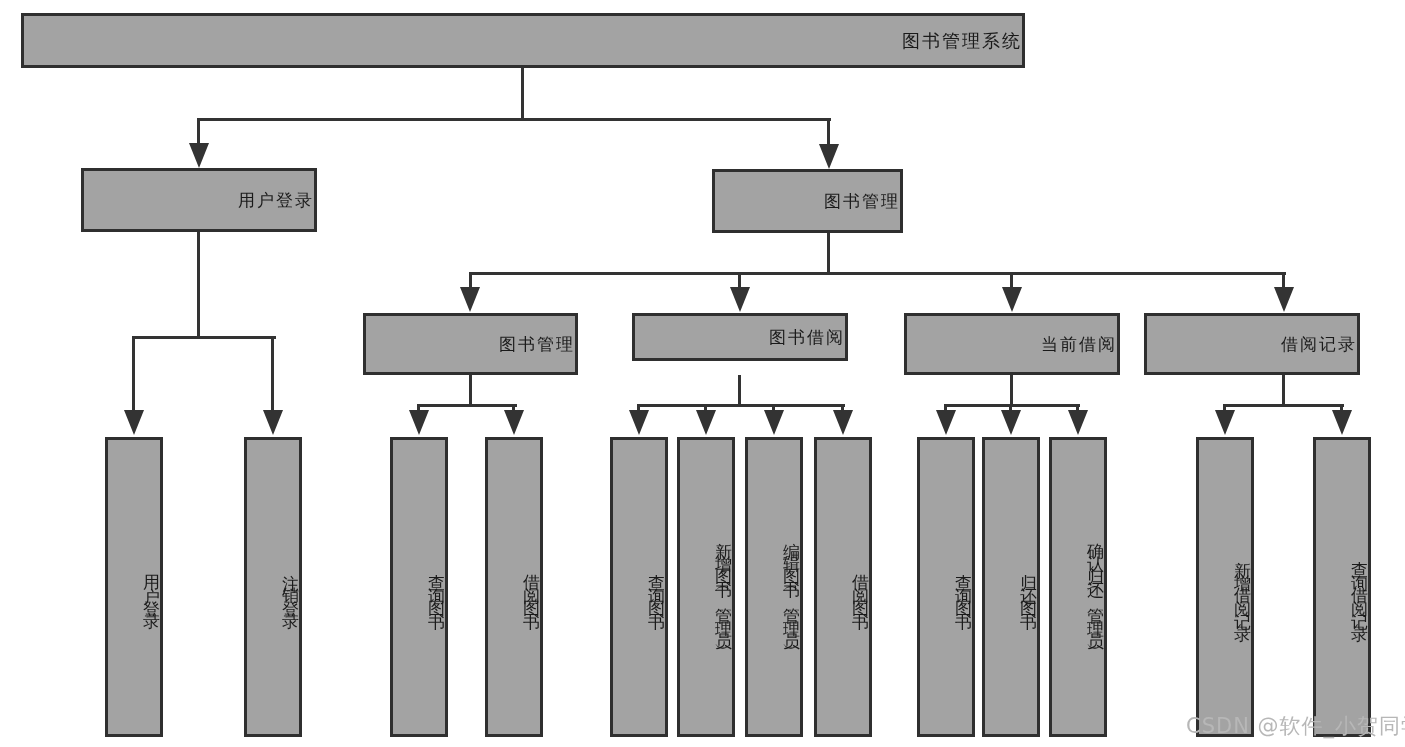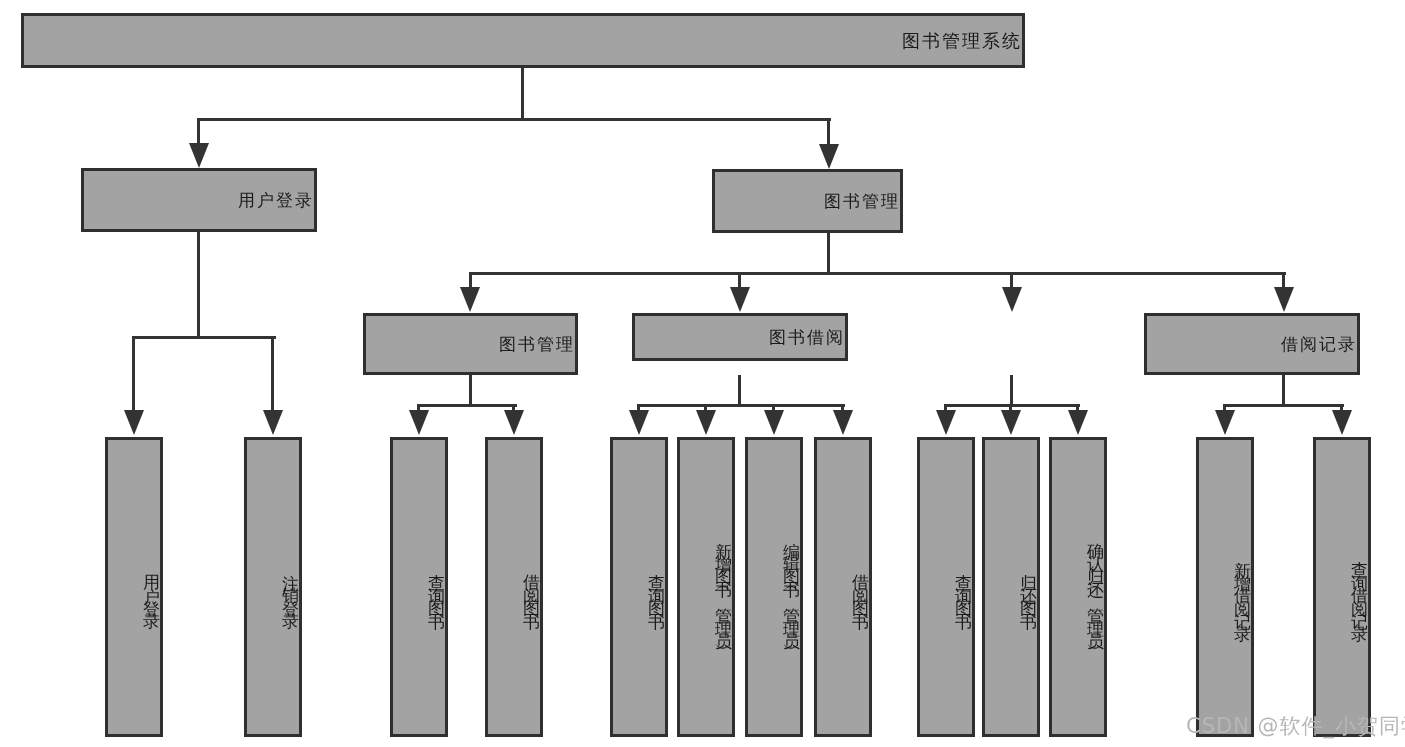--- a/index.html
+++ b/index.html
@@ -74,20 +74,23 @@
   <div class="v-line" style="left:1010px;top:272px;height:16px"></div>
   <div class="arrow" style="left:1002px;top:287px"></div>
   <div class="v-line" style="left:1282px;top:272px;height:16px"></div>
   <div class="arrow" style="left:1274px;top:287px"></div>
 
   <div class="box" style="left:363px;top:313px;width:215px;height:62px">
     <span>图书管理</span>
   </div>
   <div class="box" style="left:632px;top:313px;width:216px;height:48px">
     <span>图书借阅</span>
+  </div>
+  <div class="box" style="left:904px;top:313px;width:216px;height:62px">
+    <span>当前借阅</span>
   </div>
   <div class="box" style="left:1144px;top:313px;width:216px;height:62px">
     <span>借阅记录</span>
   </div>
 
   <div class="v-line" style="left:469px;top:375px;height:32px"></div>
   <div class="h-line" style="left:417px;top:404px;width:100px"></div>
   <div class="v-line" style="left:417px;top:404px;height:8px"></div>
   <div class="arrow" style="left:409px;top:410px"></div>
   <div class="v-line" style="left:512px;top:404px;height:8px"></div>

